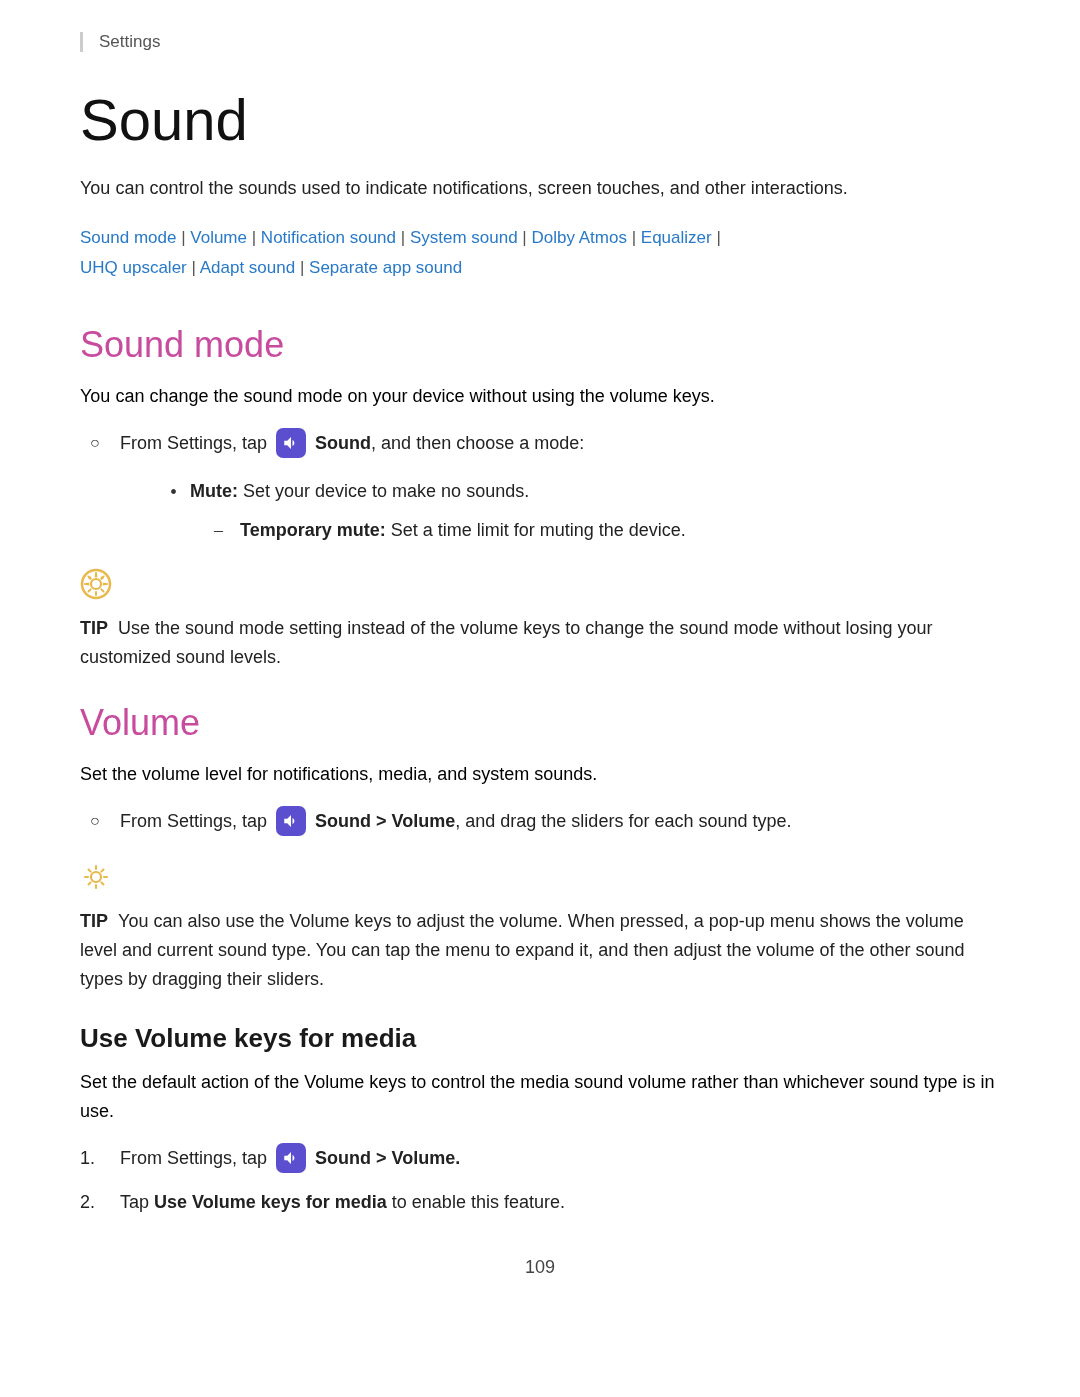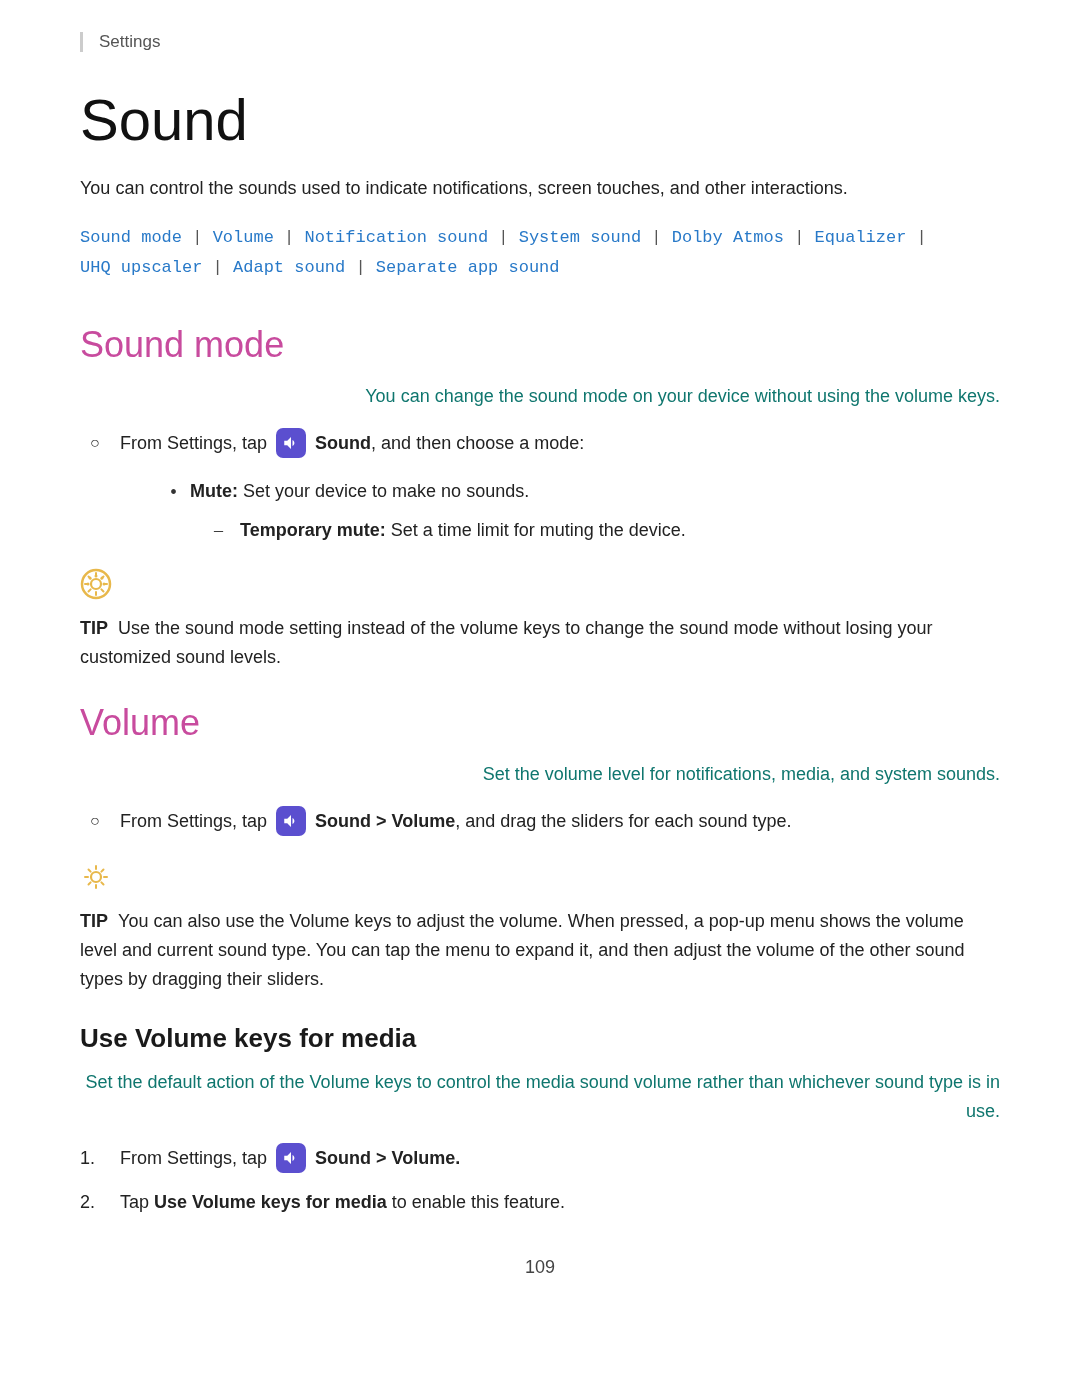--- a/index.html
+++ b/index.html
@@ -47,21 +47,21 @@
     .page-description {
       font-size: 18px;
       font-family: Arial, sans-serif;
       color: #222222;
       line-height: 1.6;
       margin-bottom: 20px;
     }
 
     .toc-links {
       font-size: 17px;
-      font-family: Liberation Mono, monospace;
+      font-family: Liberation Sans, sans-serif;
       line-height: 1.8;
       margin-bottom: 40px;
       color: #2879c8;
     }
 
     .toc-links a {
       color: #2879c8;
       text-decoration: none;
     }
 
@@ -83,24 +83,23 @@
       font-weight: 600;
       font-family: Arial, sans-serif;
       color: #1a1a1a;
       margin-bottom: 14px;
       margin-top: 10px;
     }
 
     .section-description {
       font-size: 18px;
       font-family: Arial, sans-serif;
-      color: #0f766e;
+      color: #000000;
       line-height: 1.6;
       margin-bottom: 18px;
-      text-align: right;
     }
 
     .instruction-list {
       list-style: none;
       margin: 0 0 18px 0;
       padding: 0;
     }
 
     .instruction-item {
       display: flex;

